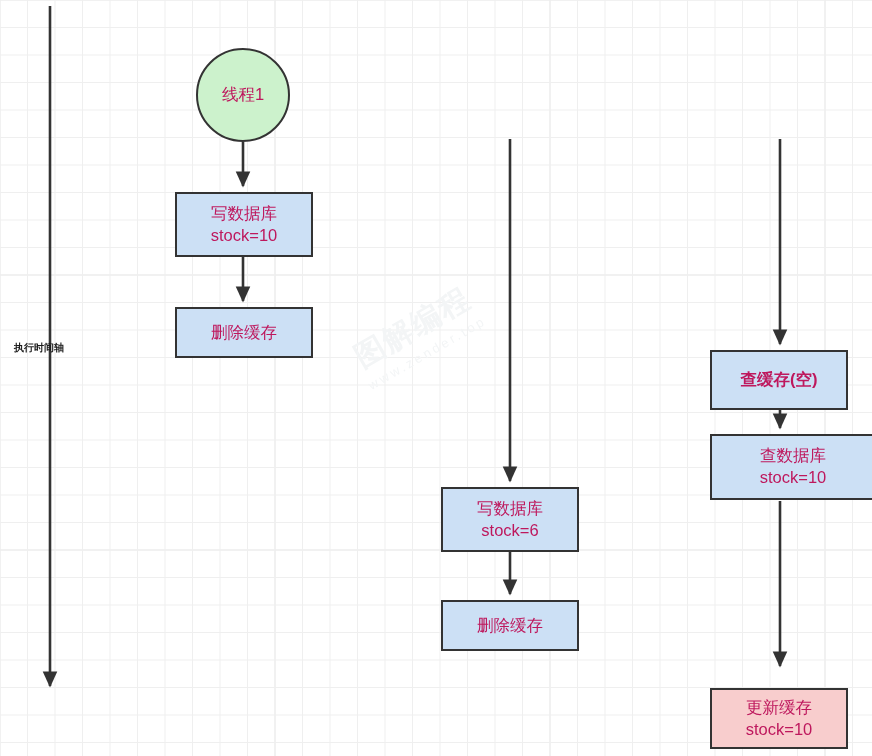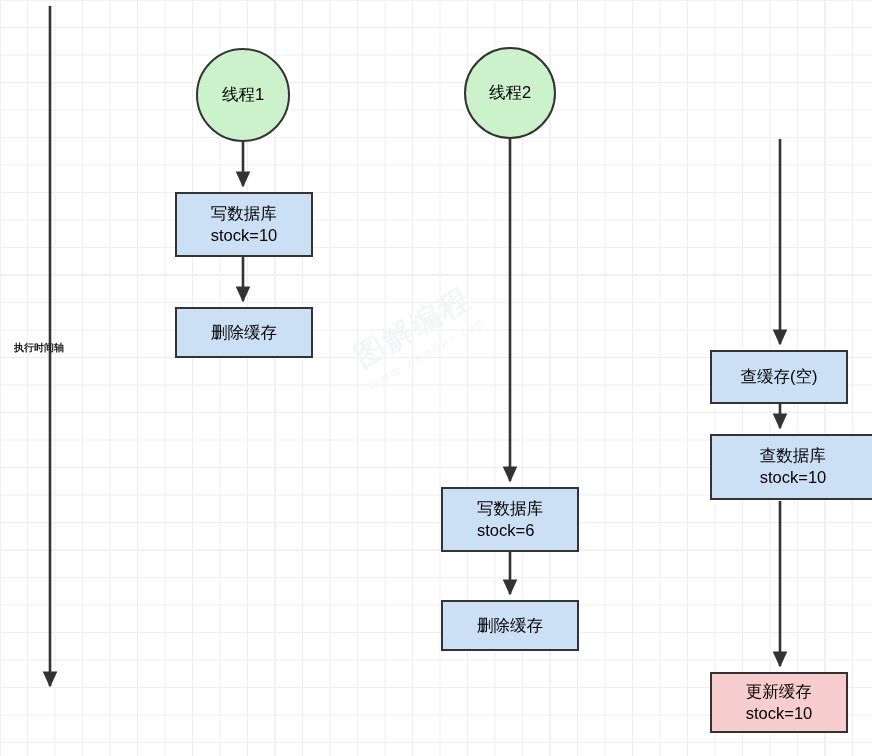--- a/index.html
+++ b/index.html
@@ -65,38 +65,39 @@
   }
 
   .node {
     position: absolute;
     box-sizing: border-box;
     display: flex;
     flex-direction: column;
     align-items: center;
     justify-content: center;
     border: 2px solid #333333;
-    color: #000000;
+    color: #be185d;
     font-size: 16.5px;
     line-height: 1.32;
-    text-align: left;
+    text-align: center;
     white-space: pre-line;
   }
 
   .circle-node {
     border-radius: 50%;
     background: #ccf2cc;
   }
 
   .box-node.blue {
     background: #cce0f5;
   }
 
   .box-node.pink {
     background: #f8cdcd;
+    margin-top: 16px;
   }
 
   .axis-label {
     position: absolute;
     font-size: 10px;
     font-weight: bold;
     color: #1a1a1a;
     white-space: nowrap;
   }
 </style>
@@ -140,29 +141,28 @@
 
   <div class="axis-label" style="left:14px; top:341px;">执行时间轴</div>
 
   <div class="node circle-node" style="left:196px; top:48px; width:94px; height:94px;">线程1</div>
 
   <div class="node box-node blue" style="left:175px; top:192px; width:138px; height:65px;">写数据库
 stock=10</div>
 
   <div class="node box-node blue" style="left:175px; top:307px; width:138px; height:51px;">删除缓存</div>
 
-  <div class="node circle-node" style="left:464px; top:47px; width:92px; height:92px;">线程2</div>
 
   <div class="node box-node blue" style="left:441px; top:487px; width:138px; height:65px;">写数据库
 stock=6</div>
 
   <div class="node box-node blue" style="left:441px; top:600px; width:138px; height:51px;">删除缓存</div>
 
 
-  <div class="node box-node blue" style="left:710px; top:350px; width:138px; height:54px;">查缓存(空)</div>
+  <div class="node box-node blue" style="left:710px; top:350px; width:138px; height:60px;font-weight:bold;">查缓存(空)</div>
 
   <div class="node box-node blue" style="left:710px; top:434px; width:166px; height:66px;">查数据库
 stock=10</div>
 
   <div class="node box-node pink" style="left:710px; top:672px; width:138px; height:61px;">更新缓存
 stock=10</div>
 
 </div>
 
 </body></html>

